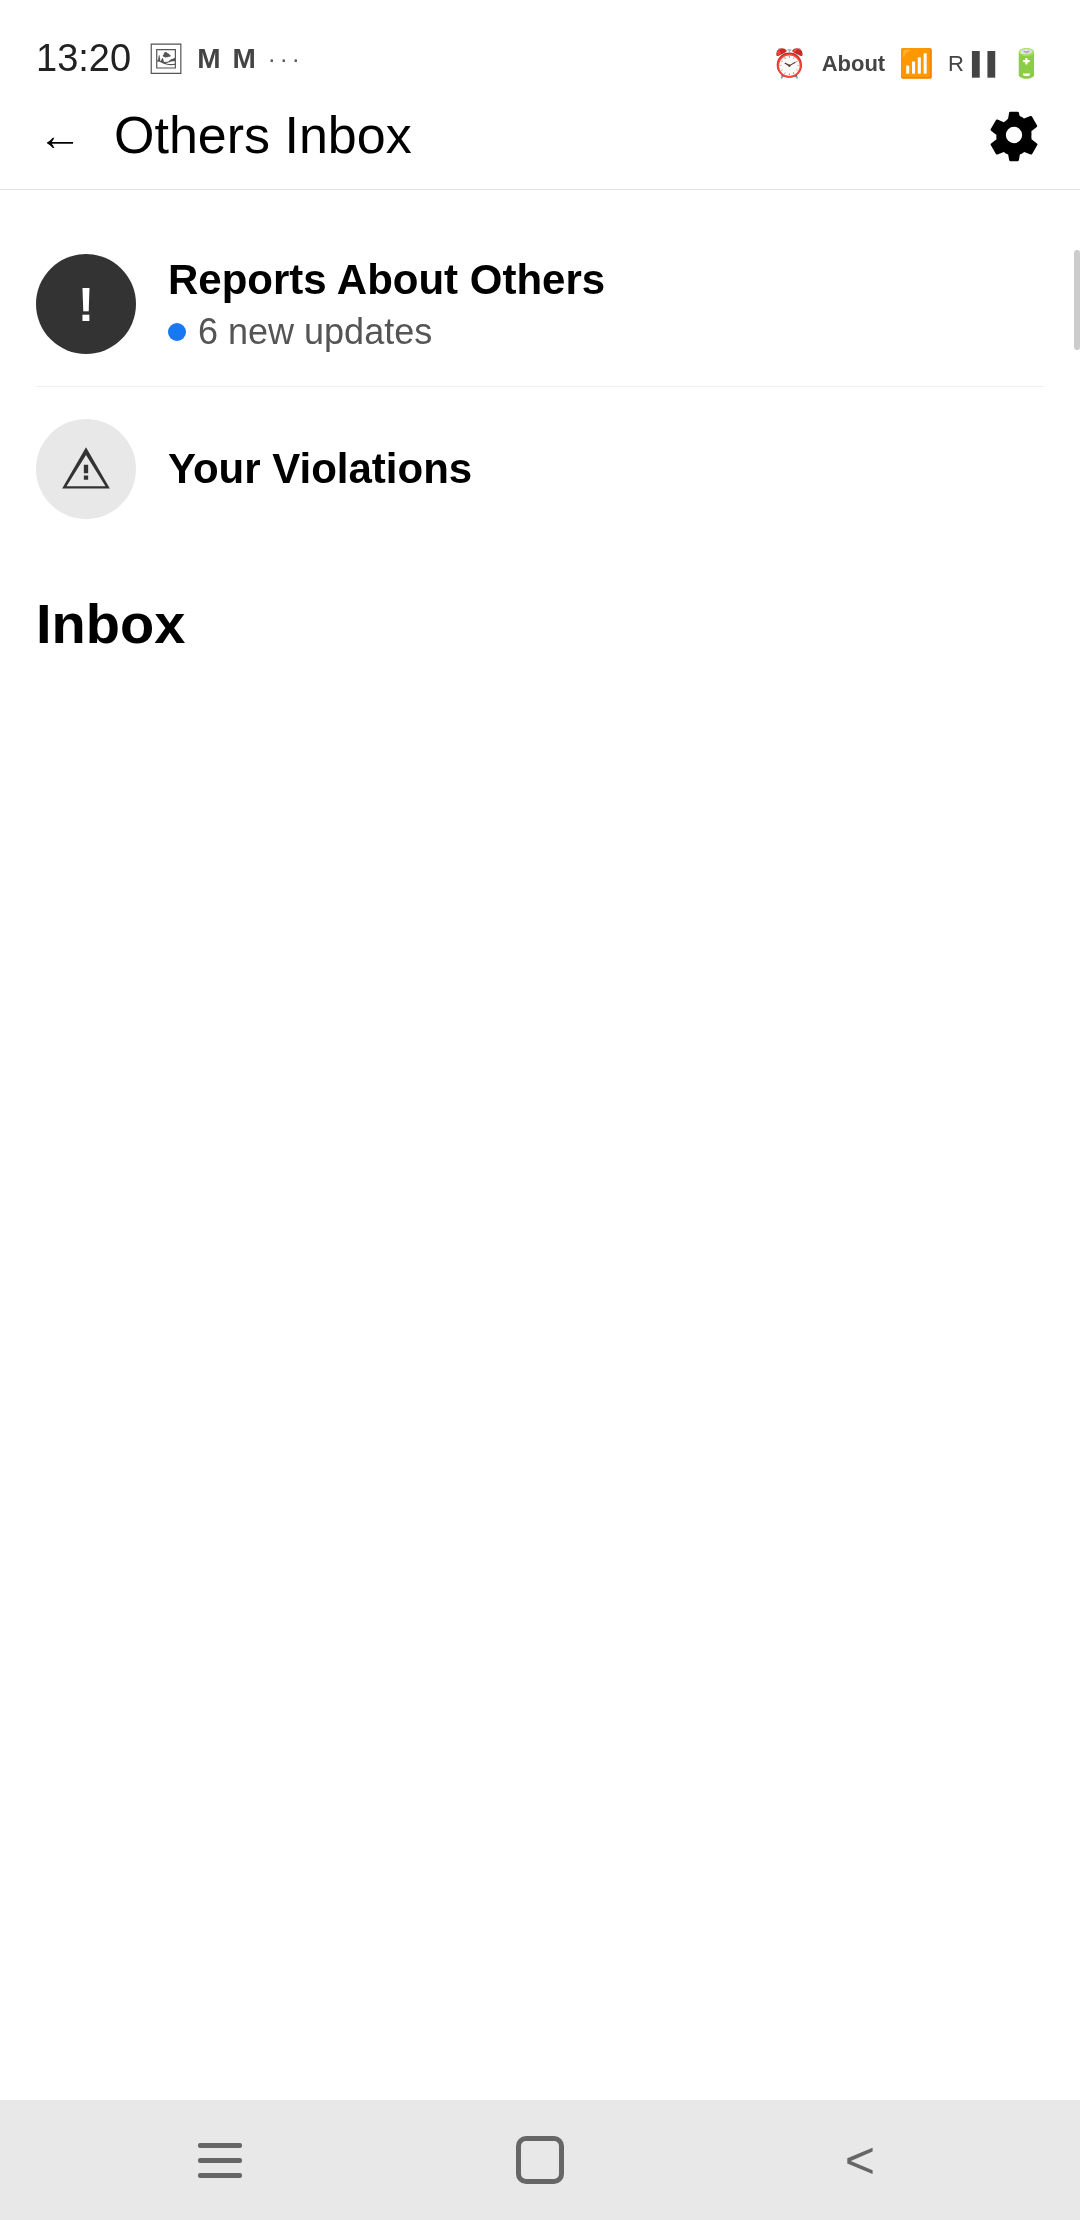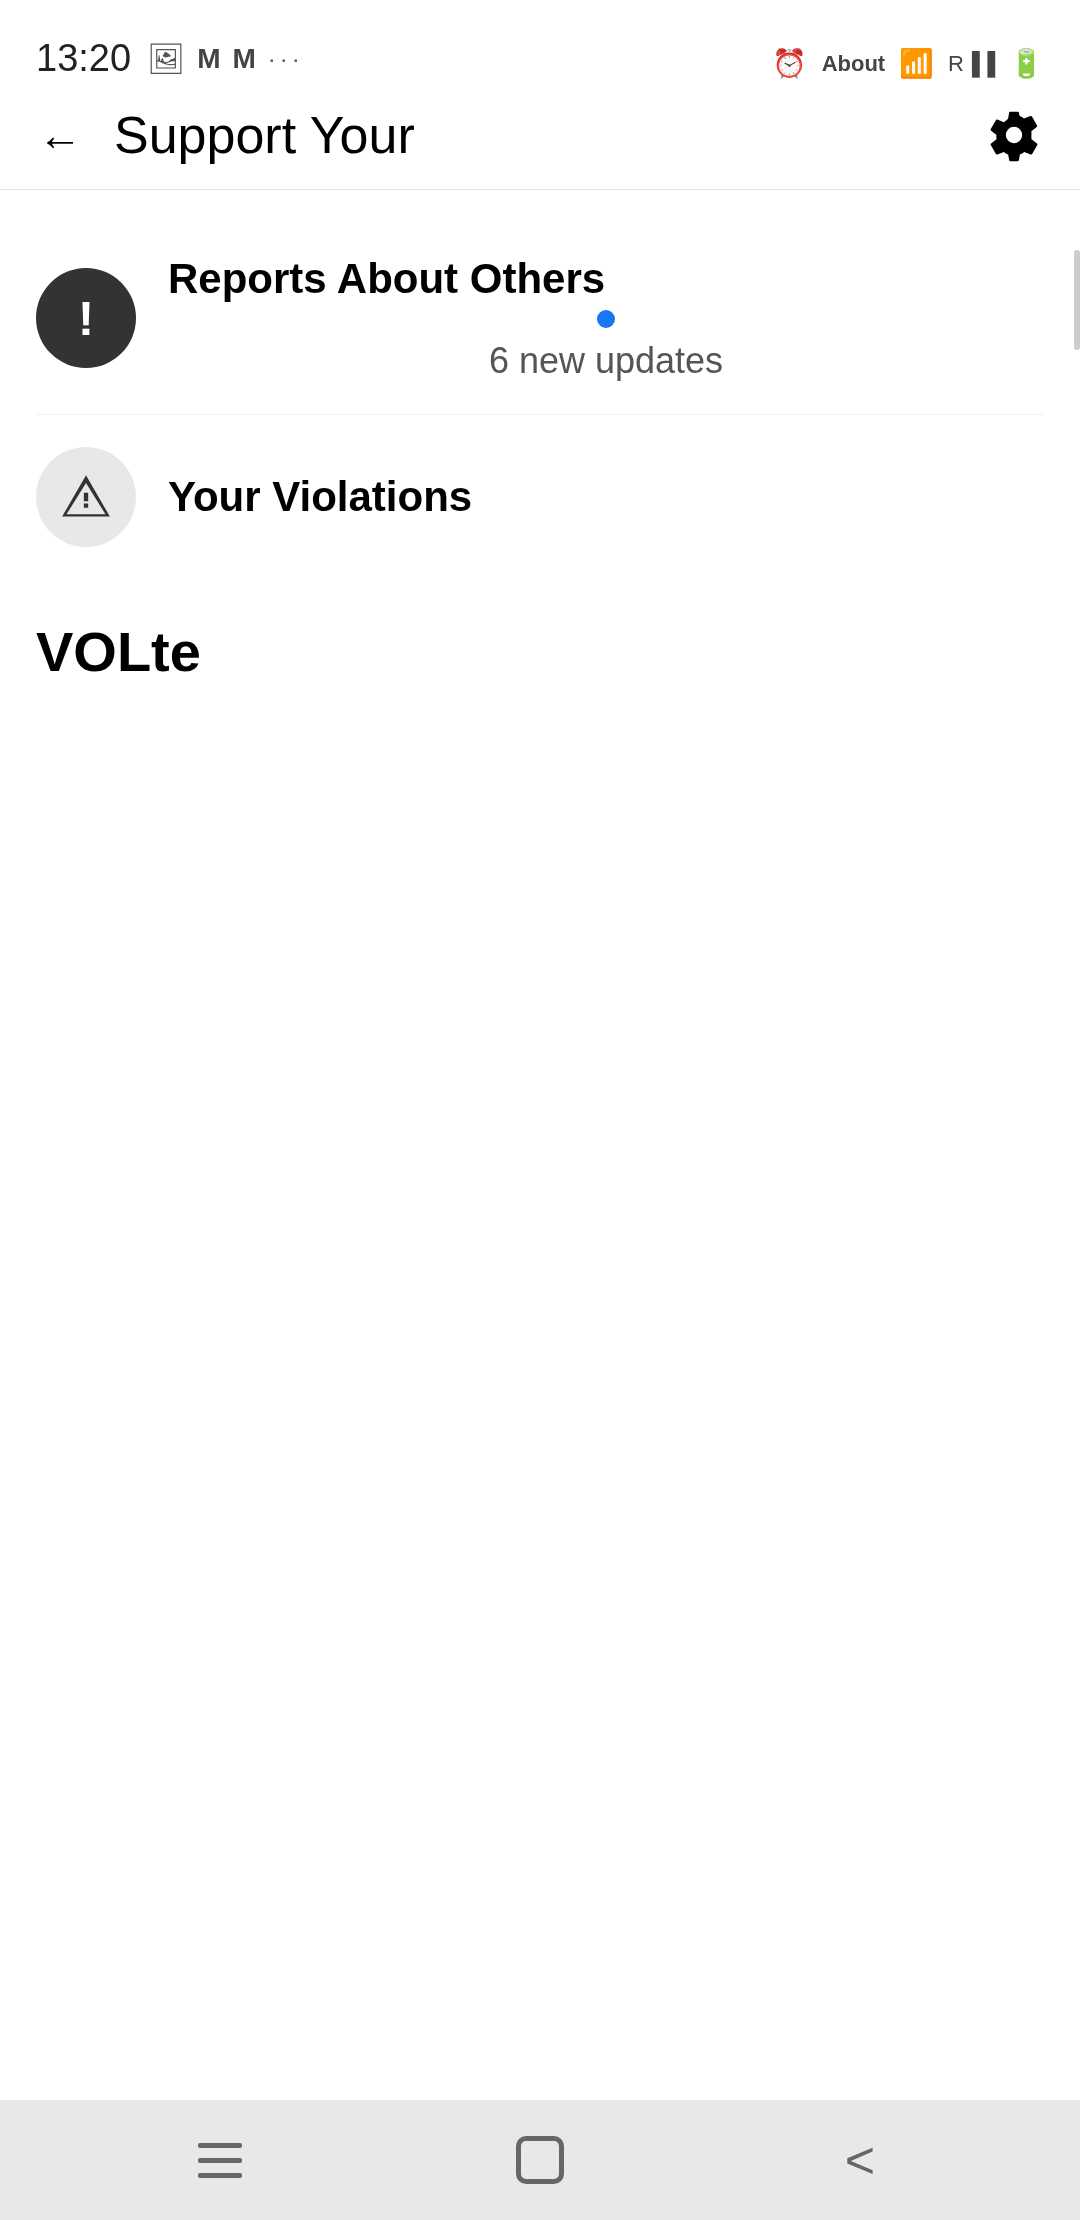--- a/index.html
+++ b/index.html
@@ -183,21 +183,20 @@
       line-height: 1.2;
     }
 
     .list-item-subtitle {
       font-size: 36px;
       color: #555555;
       margin-top: 6px;
       display: flex;
       align-items: center;
       gap: 12px;
-      flex-direction: column;
     }
 
     .blue-dot {
       width: 18px;
       height: 18px;
       border-radius: 50%;
       background: #1877f2;
       flex-shrink: 0;
     }
 
@@ -277,21 +276,21 @@
     <span class="status-icon-right" style="font-size:22px;">R▐▐</span>
     <span class="status-icon-right">🔋</span>
   </div>
 </div>
 
 <div class="nav-bar">
   <div class="nav-left">
     <div class="back-button">
       <span class="back-arrow">←</span>
     </div>
-    <span class="nav-title">Support Your</span>
+    <span class="nav-title">Others Inbox</span>
   </div>
   <div class="gear-button">
     <svg class="gear-icon-svg" viewBox="0 0 24 24" fill="none" xmlns="http://www.w3.org/2000/svg">
       <path d="M12 15.5A3.5 3.5 0 0 1 8.5 12 3.5 3.5 0 0 1 12 8.5a3.5 3.5 0 0 1 3.5 3.5 3.5 3.5 0 0 1-3.5 3.5m7.43-2.92c.04-.34.07-.68.07-1.08s-.03-.74-.07-1.08l2.32-1.81c.21-.16.27-.46.14-.7l-2.2-3.81a.55.55 0 0 0-.67-.24l-2.73 1.1c-.57-.44-1.18-.8-1.86-1.08L14.1 2.5a.54.54 0 0 0-.54-.5h-3.12a.54.54 0 0 0-.54.5l-.41 2.38C8.82 5.7 8.21 6.06 7.64 6.5L4.91 5.4a.55.55 0 0 0-.67.24l-2.2 3.81a.54.54 0 0 0 .14.7l2.32 1.81C4.46 12.1 4.43 12.44 4.43 12.8s.03.68.07 1.02l-2.32 1.81a.54.54 0 0 0-.14.7l2.2 3.81c.14.24.44.32.67.24l2.73-1.1c.57.44 1.18.8 1.86 1.08l.41 2.38c.05.28.3.5.54.5h3.12c.24 0 .49-.22.54-.5l.41-2.38c.68-.28 1.29-.64 1.86-1.08l2.73 1.1c.23.08.53 0 .67-.24l2.2-3.81a.54.54 0 0 0-.14-.7l-2.32-1.79z" fill="#000000"></path>
     </svg>
   </div>
 </div>
 
 <div class="main-content">
 
@@ -318,21 +317,21 @@
           <path d="M12 2L1 21h22L12 2zm0 3.5L21 20H3L12 5.5zM11 10v4h2v-4h-2zm0 5v2h2v-2h-2z" fill="#333333"></path>
         </svg>
       </div>
       <div class="list-item-text">
         <div class="list-item-title">Your Violations</div>
       </div>
     </div>
   </div>
 
   <div class="other-section">
-    <h2 class="section-heading">VOLte</h2>
+    <h2 class="section-heading">Inbox</h2>
   </div>
 
 </div>
 
 <div class="bottom-nav">
   <div class="bottom-nav-btn">
     <div class="nav-lines-icon">
       <div class="nav-line"></div>
       <div class="nav-line"></div>
       <div class="nav-line"></div>

